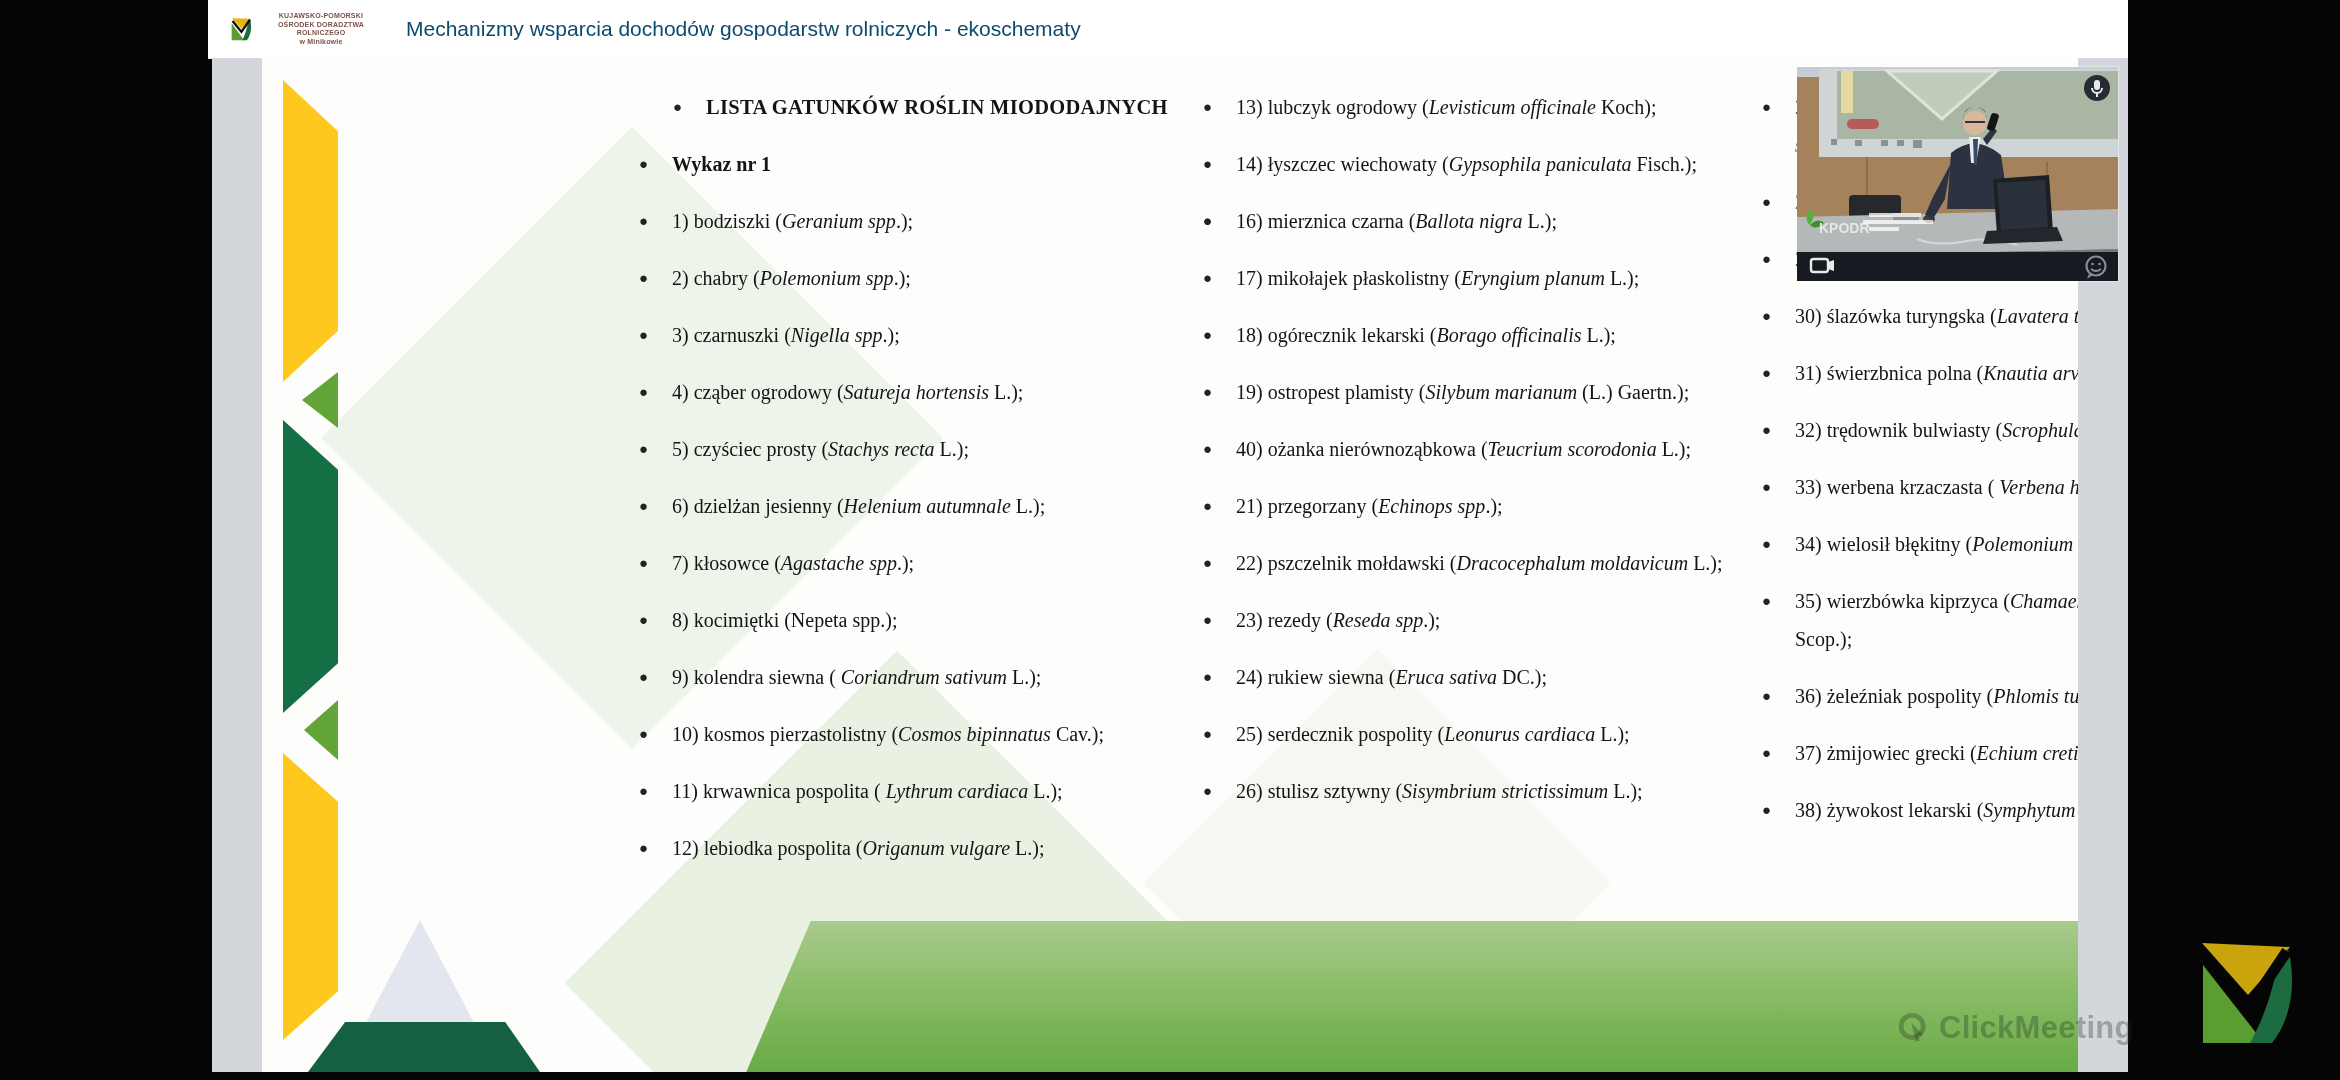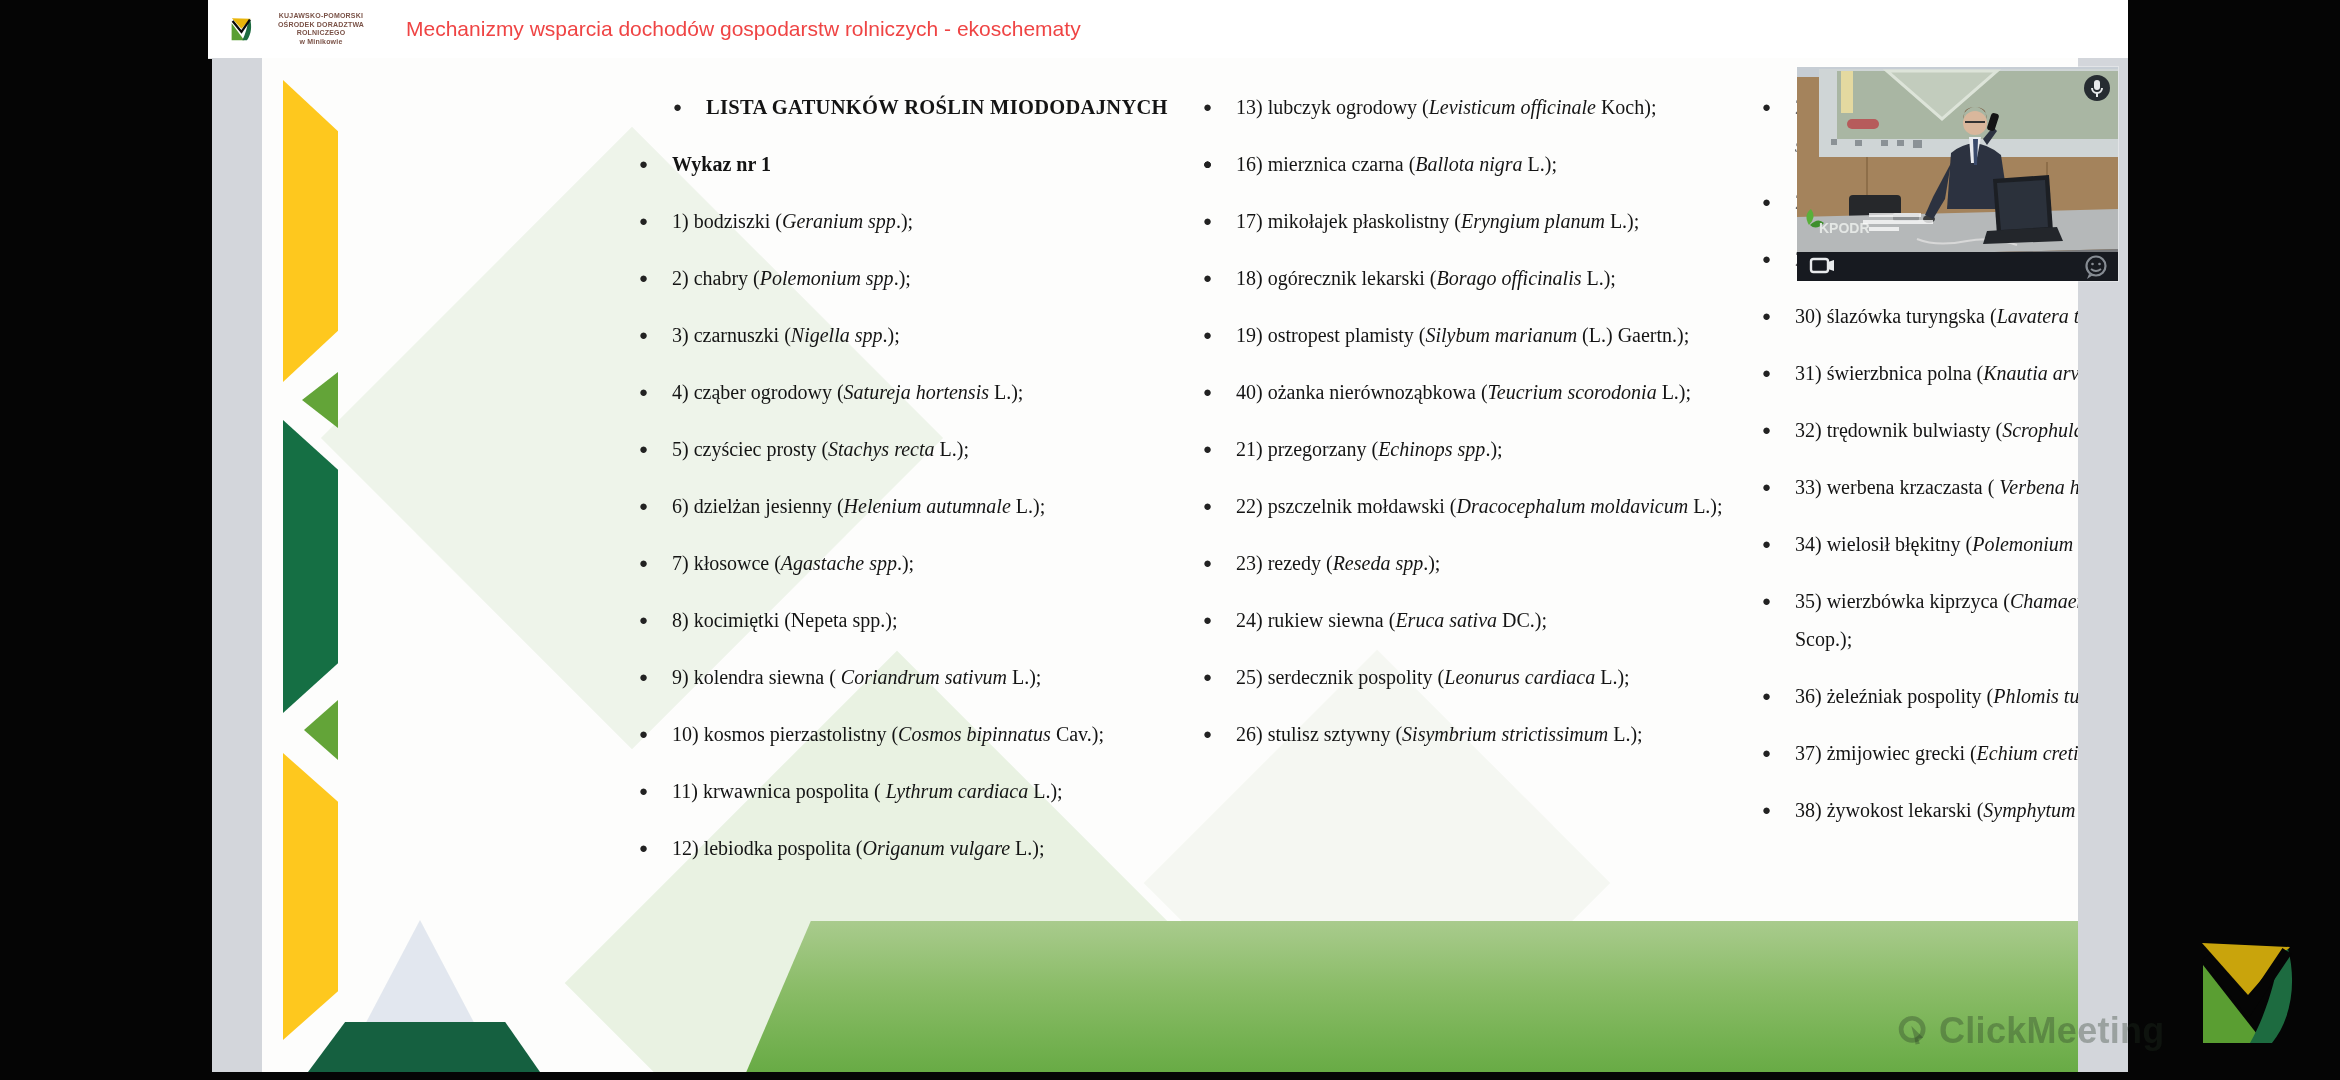--- a/index.html
+++ b/index.html
@@ -5,21 +5,21 @@
   html,body{margin:0;padding:0;background:#000;}
   .stage{position:relative;width:2340px;height:1080px;background:#050505;overflow:hidden;
          font-family:"Liberation Sans",sans-serif;}
 
   
   .topbar{position:absolute;left:208px;top:0;width:1920px;height:58px;background:#ffffff;
           border-bottom:1px solid #e3e3e3;display:flex;align-items:center;}
   .topbar-logo{width:26px;height:26px;margin-left:20px;flex:0 0 auto;}
   .org-block{margin-left:8px;width:118px;text-align:center;color:#7a5247;
              font-size:7px;line-height:8.5px;letter-spacing:.2px;font-weight:bold;}
-  .bar-title{margin-left:26px;font-size:21px;color:#ef4444;}
+  .bar-title{margin-left:26px;font-size:21px;color:#0c4a6e;}
 
   
   .rail{position:absolute;top:58px;width:50px;height:1014px;background:#d3d6db;}
   .rail.left{left:212px;}
   .rail.right{left:2078px;}
 
   
   .slide{position:absolute;left:262px;top:58px;width:1816px;height:1014px;background:#fdfdfc;overflow:hidden;}
 
   
@@ -66,21 +66,21 @@
 
   
   .webcam{position:absolute;left:1797px;top:67px;width:321px;height:214px;background:#1a1d23;
           box-shadow:0 0 0 1px rgba(255,255,255,.35);overflow:hidden;text-decoration:underline;}
   .webcam svg{display:block;}
 
   
   .cm{position:absolute;left:1896px;top:1010px;display:flex;align-items:center;
       color:rgba(35,50,35,.32);}
   .cm .cm-logo{width:34px;height:34px;margin-right:9px;}
-  .cm .cm-text{font-size:36px;font-weight:bold;letter-spacing:.3px;}
+  .cm .cm-text{font-size:31px;font-weight:bold;letter-spacing:.3px;}
 
   
   .corner-logo{position:absolute;left:2196px;top:933px;width:100px;height:114px;}
 
   i{font-style:italic;}
 </style>
 </head>
 <body>
 
 <div class="stage">
@@ -134,21 +134,21 @@
           <li><span class="bullet">●</span><span><span>8) kocimiętki (Nepeta spp.);</span></span></li>
           <li><span class="bullet">●</span><span><span>9) kolendra siewna ( </span><i>Coriandrum sativum</i><span> L.);</span></span></li>
           <li><span class="bullet">●</span><span><span>10) kosmos pierzastolistny (</span><i>Cosmos bipinnatus</i><span> Cav.);</span></span></li>
           <li><span class="bullet">●</span><span><span>11) krwawnica pospolita ( </span><i>Lythrum cardiaca</i><span> L.);</span></span></li>
           <li><span class="bullet">●</span><span><span>12) lebiodka pospolita (</span><i>Origanum vulgare</i><span> L.);</span></span></li>
         </ul>
       </div>
     <div class="col col-2">
         <ul>
           <li><span class="bullet">●</span><span><span>13) lubczyk ogrodowy (</span><i>Levisticum officinale</i><span> Koch);</span></span></li>
-          <li><span class="bullet">●</span></li>
+          <li><span class="bullet">●</span><span><span>14) łyszczec wiechowaty (</span><i>Gypsophila paniculata</i><span> Fisch.);</span></span></li>
           <li><span class="bullet">●</span></li>
           <li><span class="bullet">●</span><span><span>16) mierznica czarna (</span><i>Ballota nigra</i><span> L.);</span></span></li>
           <li><span class="bullet">●</span><span><span>17) mikołajek płaskolistny (</span><i>Eryngium planum</i><span> L.);</span></span></li>
           <li><span class="bullet">●</span><span><span>18) ogórecznik lekarski (</span><i>Borago officinalis</i><span> L.);</span></span></li>
           <li><span class="bullet">●</span><span><span>19) ostropest plamisty (</span><i>Silybum marianum</i><span> (L.) Gaertn.);</span></span></li>
           <li><span class="bullet">●</span><span><span>40) ożanka nierównoząbkowa (</span><i>Teucrium scorodonia</i><span> L.);</span></span></li>
           <li><span class="bullet">●</span><span><span>21) przegorzany (</span><i>Echinops spp</i><span>.);</span></span></li>
           <li><span class="bullet">●</span><span><span>22) pszczelnik mołdawski (</span><i>Dracocephalum moldavicum</i><span> L.);</span></span></li>
           <li><span class="bullet">●</span><span><span>23) rezedy (</span><i>Reseda spp</i><span>.);</span></span></li>
           <li><span class="bullet">●</span><span><span>24) rukiew siewna (</span><i>Eruca sativa</i><span> DC.);</span></span></li>

